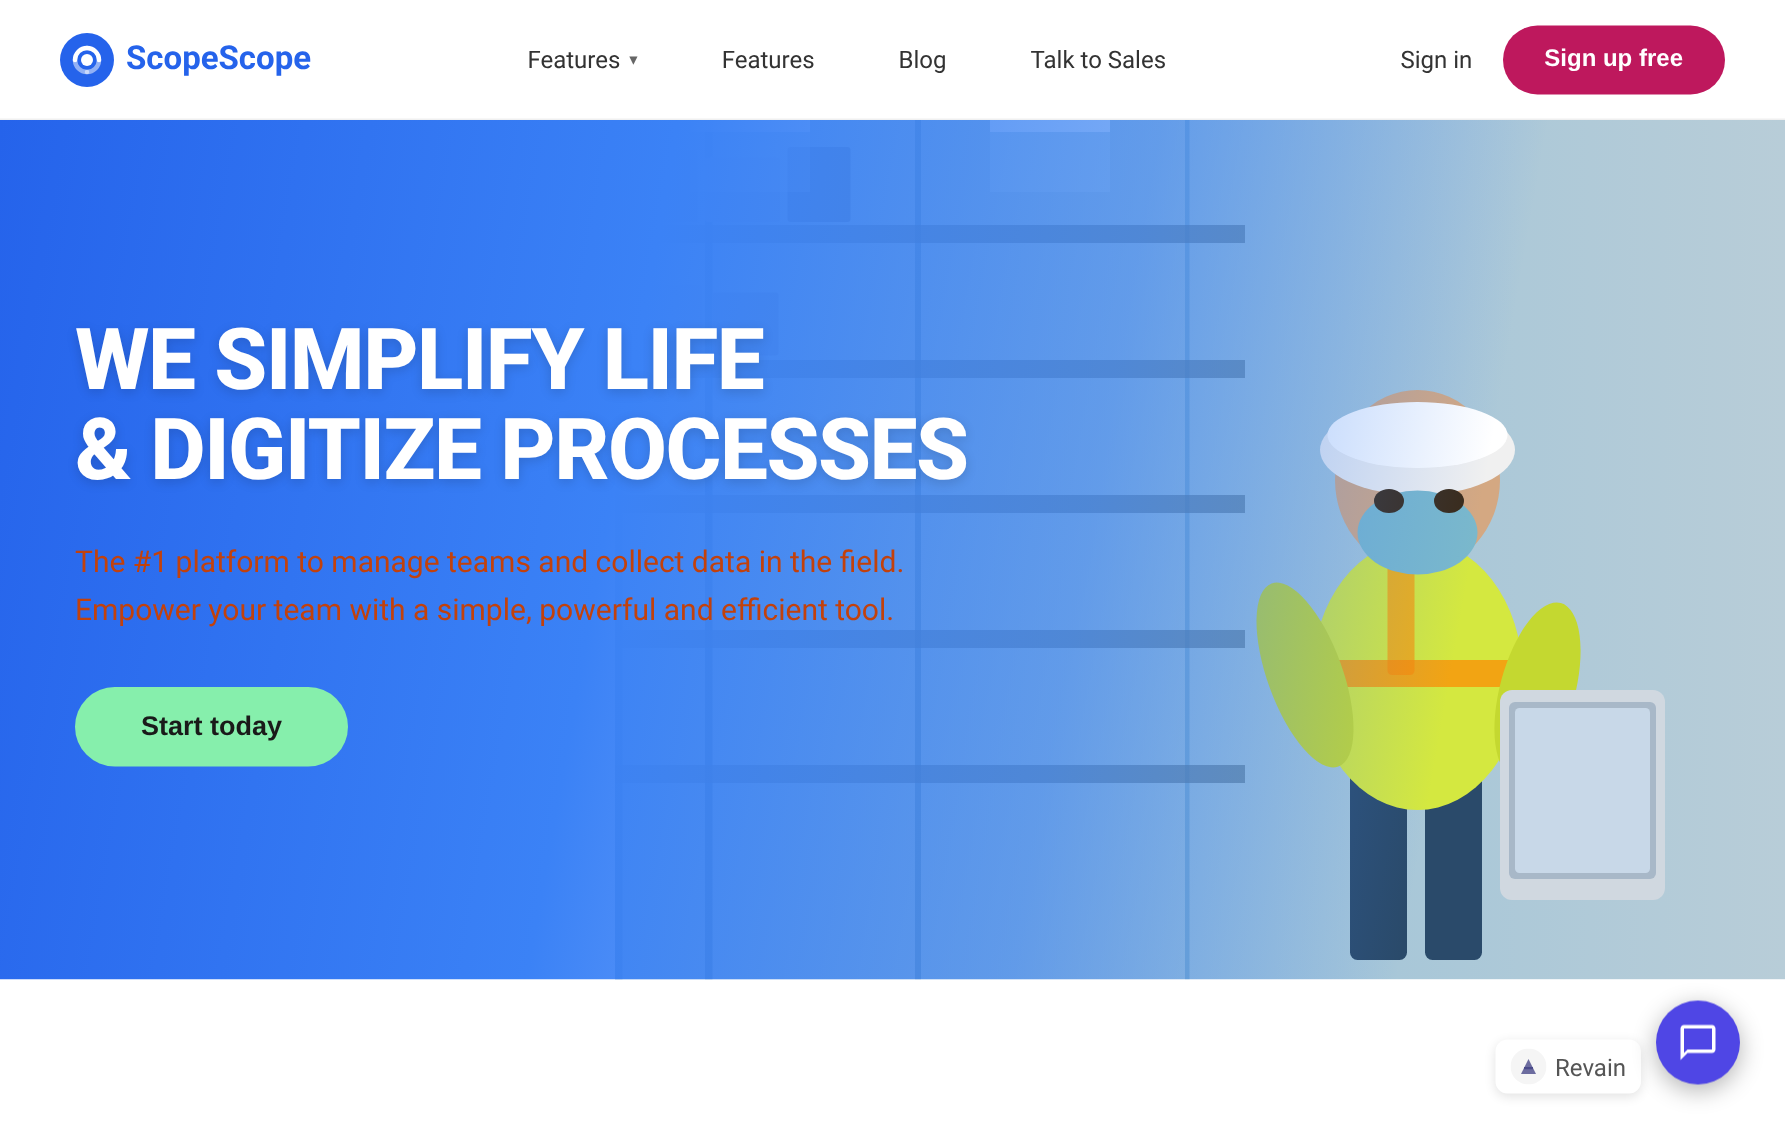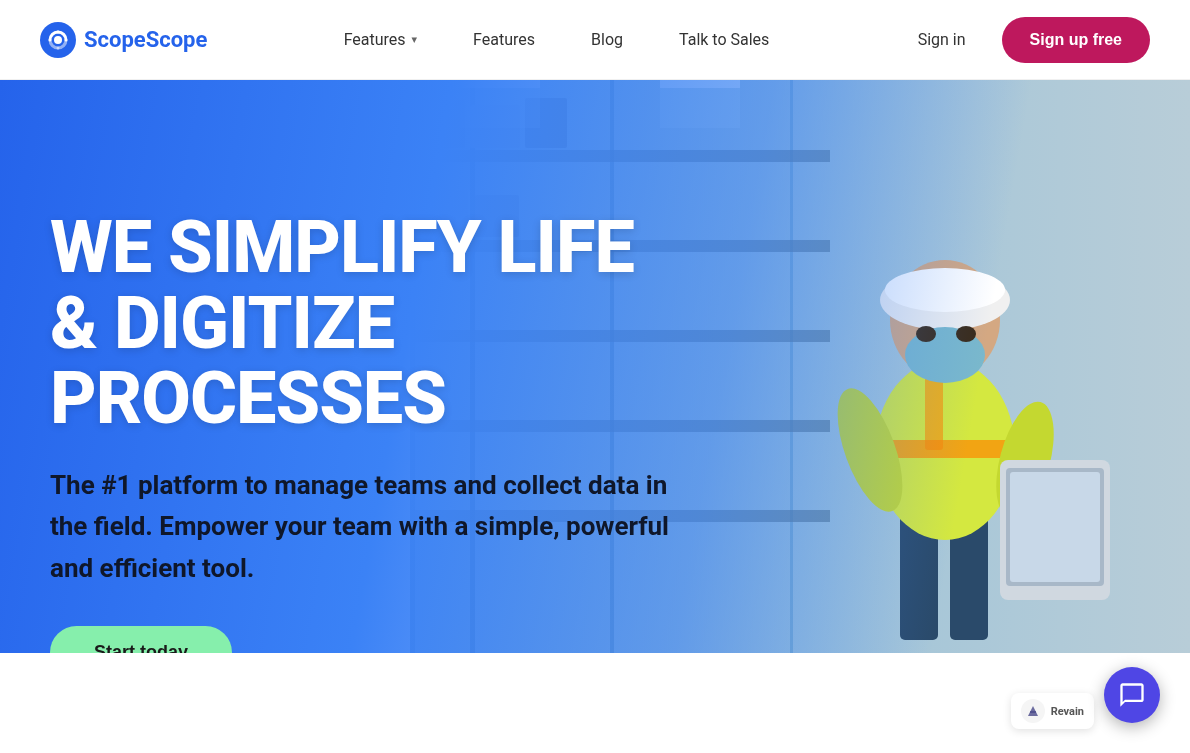--- a/index.html
+++ b/index.html
@@ -70,21 +70,21 @@
     }
 
     .nav-item .chevron {
       font-size: 11px;
       color: #666;
     }
 
     .nav-right {
       display: flex;
       align-items: center;
-      gap: 24px;
+      gap: 8px;
     }
 
     .sign-in-link {
       font-size: 16px;
       color: #333;
       cursor: pointer;
       text-decoration: none;
       padding: 8px 12px;
     }
 
@@ -133,35 +133,35 @@
 
     .hero-content {
       position: absolute;
       left: 50px;
       top: 130px;
       z-index: 2;
       max-width: 680px;
     }
 
     .hero-headline {
-      font-size: 72px;
+      font-size: 57px;
       font-weight: 800;
       color: #fff;
       line-height: 1.05;
       text-transform: uppercase;
       letter-spacing: -1px;
       text-shadow: 0 2px 8px rgba(0,0,0,0.15);
     }
 
     .hero-subtitle {
-      font-size: 26px;
-      color: #0f172a;
+      font-size: 20px;
+      color: #c2410c;
       margin-top: 28px;
       line-height: 1.6;
-      font-weight: 700;
+      font-weight: 400;
       max-width: 620px;
     }
 
     .cta-btn {
       margin-top: 36px;
       background: #86efac;
       color: #1a1a1a;
       border: none;
       border-radius: 30px;
       padding: 16px 44px;
@@ -209,23 +209,23 @@
       z-index: 99;
       cursor: pointer;
     }
 
     .revain-icon {
       width: 24px;
       height: 24px;
     }
 
     .revain-text {
-      font-size: 11px;
+      font-size: 16px;
       color: #555;
-      font-weight: 700;
+      font-weight: 400;
     }
   </style>
 </head>
 <body>
 
 <header>
   <a class="logo-wrap" href="#">
     <svg class="logo-icon" viewBox="0 0 36 36" fill="none" xmlns="http://www.w3.org/2000/svg">
       <circle cx="18" cy="18" r="18" fill="#2563eb"></circle>
       <path d="M10 18 A8 8 0 0 1 18 10" stroke="#fff" stroke-width="3" stroke-linecap="round" fill="none"></path>

